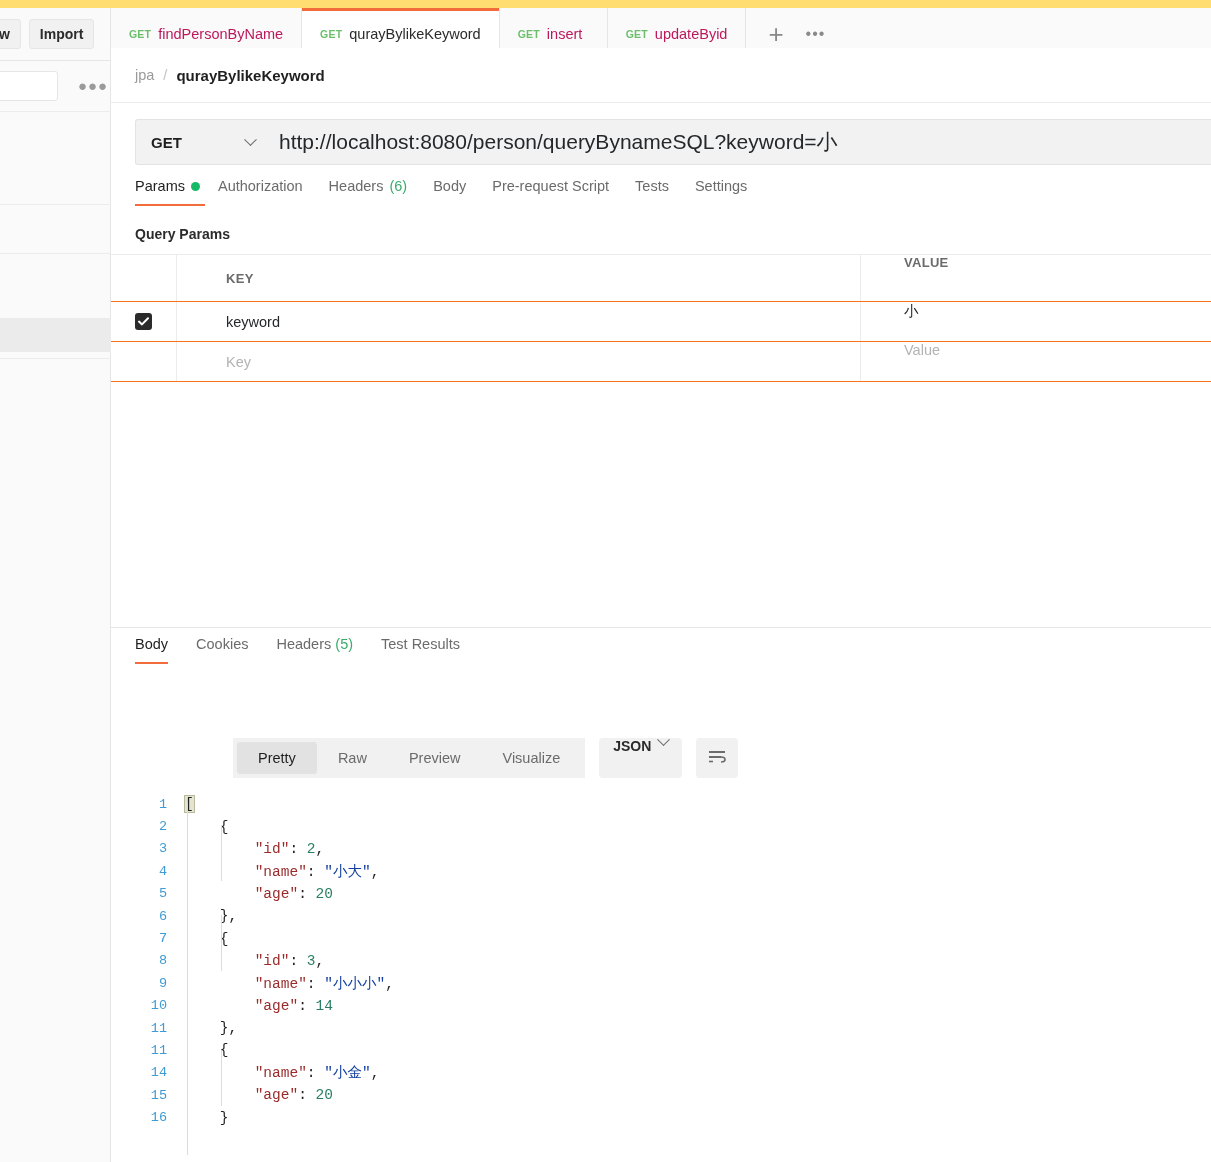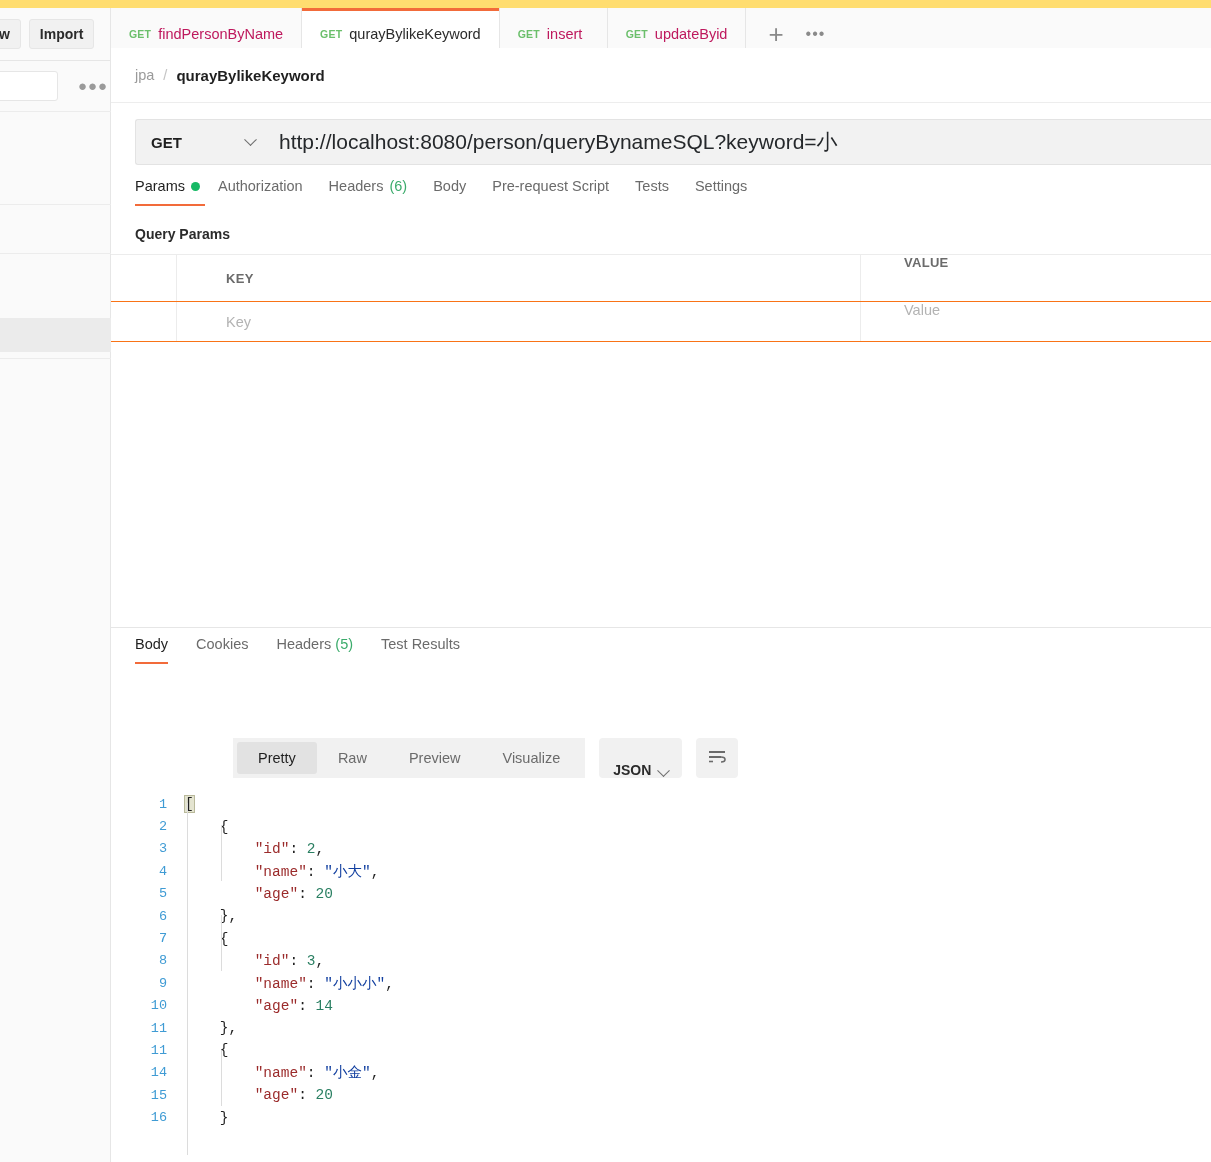--- a/index.html
+++ b/index.html
@@ -229,21 +229,21 @@
     display: flex; align-items: center;
     background: #f1f1f1; border-radius: 0; height: 40px; padding: 4px;
   }
   .seg .sgi {
     font-size: 14.5px; color: #6b6b6b; padding: 0 21px;
     height: 32px; display: flex; align-items: center;
     border-radius: 3px; cursor: pointer; white-space: nowrap;
   }
   .seg .sgi.active { background: #e2e2e2; color: #1f1f1f; }
   .fmt {
-    display: flex; align-items: flex-end; gap: 8px;
+    display: flex; align-items: flex-start; gap: 8px;
     background: #f1f1f1; border-radius: 4px; height: 40px; padding: 0 14px;
     cursor: pointer;
   }
   .fmt .flabel { font-size: 14px; font-weight: bold; color: #2b2b2b; }
   .wrapbtn {
     width: 42px; height: 40px; background: #f1f1f1; border-radius: 4px;
     display: flex; align-items: center; justify-content: center; cursor: pointer;
   }
 
   
@@ -368,20 +368,35 @@
       <div class="prow head">
         <div class="pcell-chk"></div>
         <div class="pcell-key">
           <span class="colhead">KEY</span>
         </div>
         <div class="pcell-val">
           <span class="colhead">VALUE</span>
         </div>
       </div>
 
+      <div class="prow">
+        <div class="pcell-chk">
+          <span class="chkbox">
+            <svg width="11" height="9" viewBox="0 0 11 9">
+                <path d="M1 4.6 L4 7.4 L10 1.3" stroke="#ffffff" stroke-width="2" fill="none" stroke-linecap="round" stroke-linejoin="round"></path>
+              </svg>
+          </span>
+        </div>
+        <div class="pcell-key">
+          <span class="cellval">keyword</span>
+        </div>
+        <div class="pcell-val">
+          <span class="cellval">小</span>
+        </div>
+      </div>
 
       <div class="prow">
         <div class="pcell-chk"></div>
         <div class="pcell-key">
           <span class="cellph">Key</span>
         </div>
         <div class="pcell-val">
           <span class="cellph">Value</span>
         </div>
       </div>

